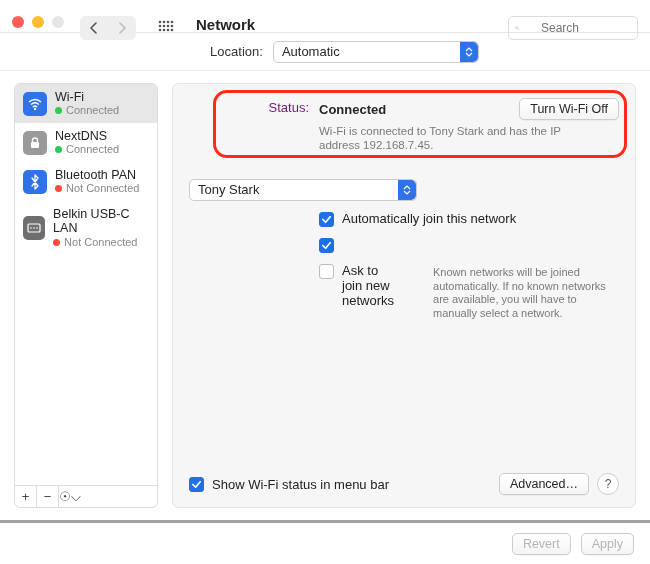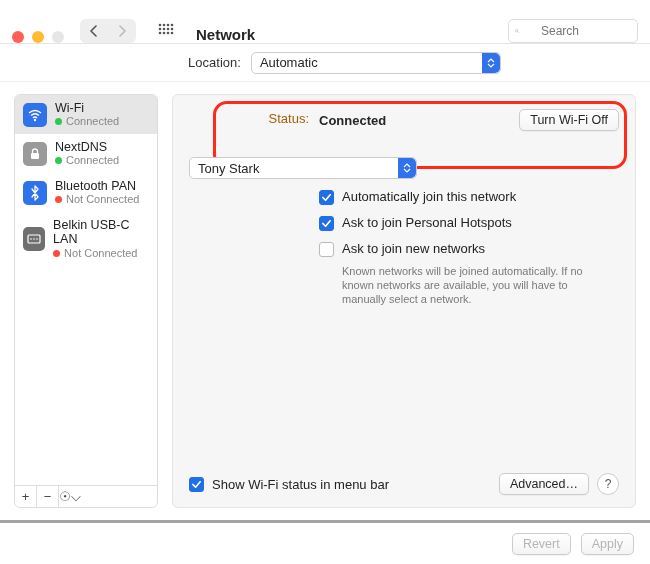--- a/index.html
+++ b/index.html
@@ -1,39 +1,39 @@
 <!DOCTYPE html>
 <html><head>
 <meta charset="utf-8">
 <style>
   * { box-sizing: border-box; margin: 0; padding: 0; font-family: -apple-system, "Helvetica Neue", Arial, sans-serif; }
   body { width: 650px; height: 564px; background: #fff; font-size: 13px; color: #262626; }
   .window { width: 100%; height: 100%; display: flex; flex-direction: column; }
 
   
-  .titlebar { height: 44px; display: flex; align-items: flex-end; padding: 0 12px; border-bottom: 1px solid #e5e5e5; gap: 10px; }
+  .titlebar { height: 32px; display: flex; align-items: flex-start; padding: 16px 12px; border-bottom: 1px solid #e5e5e5; gap: 10px; }
   .traffic { display: flex; gap: 8px; }
   .tl { width: 12px; height: 12px; border-radius: 50%; }
   .tl.red { background: #ff5f57; }
   .tl.yellow { background: #febc2e; }
   .tl.green { background: #e6e6e6; }
   .navbtns { display: flex; margin-left: 6px; background: #eee; border-radius: 6px; overflow: hidden; }
   .navbtn { width: 28px; height: 24px; display: flex; align-items: center; justify-content: center; color: #555; background:#eee; }
   .navbtn.fwd { background: transparent; color: #bbb; }
   .gridbtn { width: 24px; height: 24px; display: flex; align-items: center; justify-content: center; margin-left: 8px; color: #555; }
   .title { font-size: 15px; font-weight: 600; margin-left: 8px; }
   .spacer { flex: 1; }
   .search { display: flex; align-items: center; gap: 22px; width: 130px; height: 24px; border: 1px solid #ddd; border-radius: 5px; padding: 0 6px; color: #999; }
   .search input { border: none; outline: none; font-size: 12px; width: 90px; color: #333; background: transparent; }
 
   
   .locrow { height: 38px; display: flex; align-items: center; justify-content: center; gap: 10px; border-bottom: 1px solid #eee; padding-left: 39px; }
   .locrow .lbl { color: #333; }
   .select { position: relative; display: inline-flex; align-items: center; height: 22px; border: 1px solid #ccc; border-radius: 5px; background: #fff; padding: 0 22px 0 8px; font-size: 13px; }
-  .select.loc { width: 250px; }
+  .select.loc { width: 206px; }
   .select .endcap { position: absolute; right: 0; top: 0; bottom: 0; width: 18px; background: #2f72ea; border-radius: 0 5px 5px 0; display: flex; flex-direction: column; align-items: center; justify-content: center; color: #fff; }
   .select .endcap svg { display:block; }
 
   
   .body { flex: 1; display: flex; gap: 14px; padding: 12px 14px 12px 14px; }
   .sidebar { width: 144px; display: flex; flex-direction: column; border: 1px solid #ddd; border-radius: 6px; background: #fff; overflow: hidden; }
   .svc-list { flex: 1; overflow: hidden; }
   .svc { display: flex; align-items: center; gap: 8px; padding: 6px 8px; }
   .svc.selected { background: #e6e6e6; }
   .svc .icon { width: 24px; height: 24px; border-radius: 5px; display: flex; align-items: center; justify-content: center; color: #fff; }
@@ -47,21 +47,21 @@
   .dot { width: 7px; height: 7px; border-radius: 50%; display: inline-block; }
   .dot.green { background: #30c752; }
   .dot.red { background: #ff4a3d; }
   .sidebar-footer { height: 22px; border-top: 1px solid #ddd; display: flex; align-items: stretch; }
   .sfbtn { width: 22px; display: flex; align-items: center; justify-content: center; border-right: 1px solid #ddd; font-size: 13px; color: #444; }
   .sfbtn:last-child { border-right: none; }
 
   .detail { flex: 1; border: 1px solid #e5e5e5; background: #f6f6f6; border-radius: 6px; padding: 14px 16px 12px 16px; display: flex; flex-direction: column; position: relative; }
   .highlight-box { position: absolute; top: 6px; left: 40px; right: 8px; height: 68px; border: 3px solid #ff2a1a; border-radius: 14px; pointer-events: none; }
   .row { display: flex; align-items: flex-start; margin-bottom: 10px; }
-  .row .rlabel { width: 130px; text-align: right; padding-right: 10px; color: #a16207; padding-top: 2px; font-size: 13px; }
+  .row .rlabel { width: 130px; text-align: right; padding-right: 10px; color: #701a75; padding-top: 2px; font-size: 13px; }
   .row .rcontent { flex: 1; }
   .status-line { display: flex; align-items: center; gap: 10px; }
   .status-line .val { font-weight: 600; }
   .status-line .spacer2 { flex: 1; }
   .btn { display: inline-flex; align-items: center; height: 22px; padding: 0 10px; border: 1px solid #ccc; border-radius: 5px; background: linear-gradient(#fff,#f4f4f4); font-size: 12.5px; box-shadow: 0 1px 1px rgba(0,0,0,0.04); }
   .substatus { font-size: 11.5px; color: #7a7a7a; margin-top: 4px; line-height: 1.25; max-width: 250px; }
   .select.net { width: 228px; text-align: center; }
   .chk-row { display: flex; align-items: flex-start; gap: 8px; margin-bottom: 10px; }
   .chk { width: 15px; height: 15px; border-radius: 3px; border: 1px solid #bbb; background: #fff; display: inline-flex; align-items: center; justify-content: center; flex: none; margin-top: 1px;}
   .chk.on { background: #1f6fe6; border-color: #1f6fe6; color: #fff; }
@@ -229,20 +229,21 @@
       <div class="highlight-box"></div>
 
       <div class="row">
         <div class="rlabel">Status:</div>
         <div class="rcontent">
           <div class="status-line">
             <span class="val">Connected</span>
             <span class="spacer2"></span>
             <span class="btn">Turn Wi-Fi Off</span>
           </div>
+          <div class="substatus">Wi-Fi is connected to Tony Stark and has the IP address 192.168.7.45.</div>
         </div>
       </div>
 
       <div class="row" style="margin-top:16px">
         <div class="rcontent">
           <div class="select net">
             <span>Tony Stark</span>
             <span class="endcap">
               <svg width="8" height="5" viewBox="0 0 8 5">
                   <path d="M1 4 L4 1 L7 4" stroke="#fff" stroke-width="1.2" fill="none"></path>
@@ -265,23 +266,22 @@
                 </svg>
               </span>
             <span class="chk-label">Automatically join this network</span>
           </div>
           <div class="chk-row">
             <span class="chk on">
                 <svg viewBox="0 0 12 12">
                   <path d="M2 6 L5 9 L10 3" stroke="#fff" stroke-width="1.8" fill="none" stroke-linecap="round" stroke-linejoin="round"></path>
                 </svg>
               </span>
-            <span class="chk-label">Ask to join Personal Hotspots</span>
-          </div>
-          <div class="chk-row" style="flex-direction:column; align-items:stretch; gap:5px">
+          </div>
+          <div class="chk-row" style="flex-direction:row; align-items:stretch; gap:16px">
             <div style="display:flex; gap:8px; align-items:flex-start">
               <span class="chk"></span>
               <span class="chk-label">Ask to join new networks</span>
             </div>
             <div class="help" style="margin-left:23px">Known networks will be joined automatically. If no known networks are available, you will have to manually select a network.</div>
           </div>
         </div>
       </div>
 
       <div class="detail-footer">

